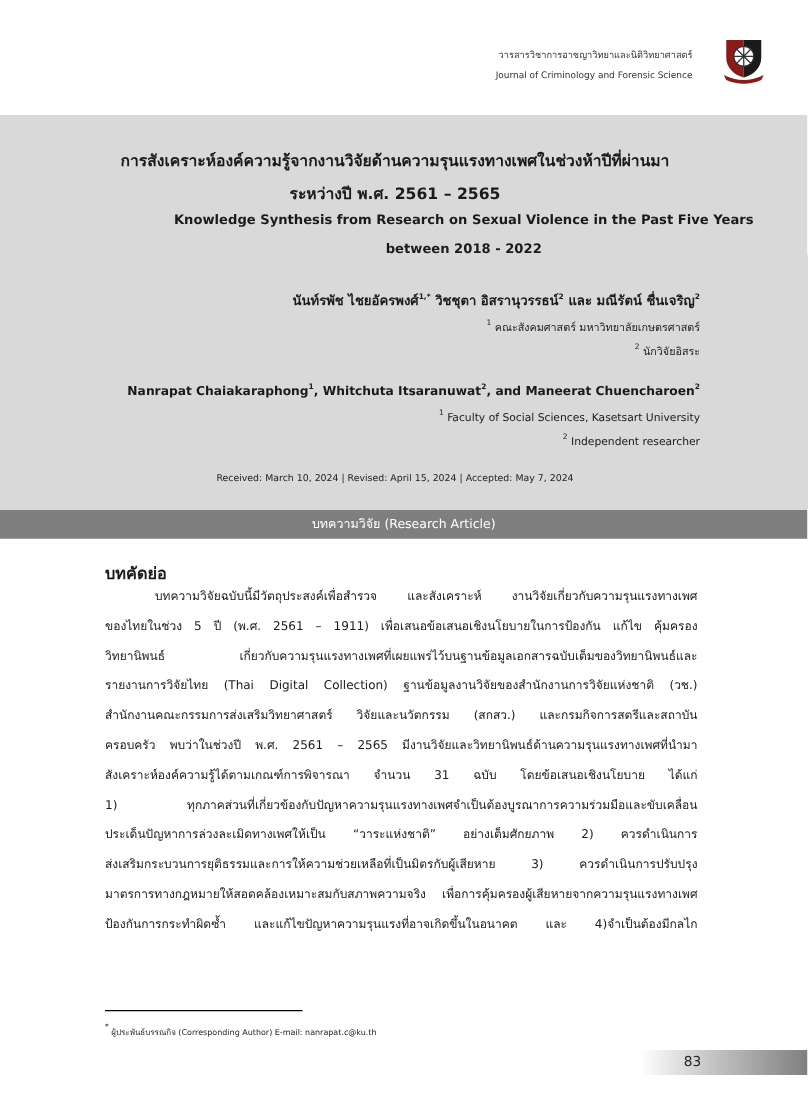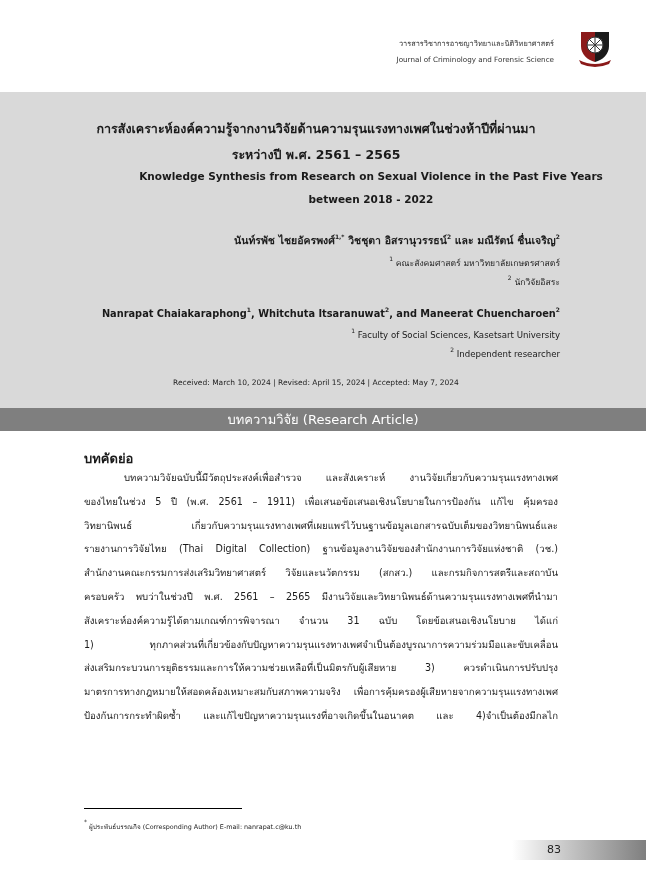--- a/index.html
+++ b/index.html
@@ -32,21 +32,21 @@
     .authors-th { font-weight: bold; font-size: 10.5px; }
     .aff { font-size: 8.6px; }
     .authors-en { font-weight: bold; font-size: 9.8px; }
     sup { font-size: 6px; vertical-align: 5px; }
     .dates {
       position: absolute; top: 378px; left: 0; width: 632px; text-align: center;
       font-size: 7.5px; color: #222;
     }
     .article-band {
       position: absolute; left: 0; top: 408px; width: 646px; height: 23px; background: #7f7f7f;
-      color: #ffffff; font-size: 13px; text-align: center; line-height: 23px;
+      color: #ffffff; font-size: 10px; text-align: center; line-height: 23px;
     }
     .abstract-heading {
       position: absolute; top: 448px; left: 84px; font-weight: bold; font-size: 13px;
     }
     .abstract-body {
       position: absolute; top: 466px; left: 84px; width: 474px;
       font-size: 9.6px; line-height: 23.8px; text-align: justify;
     }
     .abstract-body .line { display: block; white-space: nowrap; overflow: hidden; text-align-last: justify; text-align: justify; }
     .abstract-body .line.first { padding-left: 40px; }
@@ -117,20 +117,21 @@
 <div class="abstract-heading">บทคัดย่อ</div>
 <div class="abstract-body">
   <span class="line first">บทความวิจัยฉบับนี้มีวัตถุประสงค์เพื่อสำรวจ และสังเคราะห์ งานวิจัยเกี่ยวกับความรุนแรงทางเพศ</span>
   <span class="line">ของไทยในช่วง 5 ปี (พ.ศ. 2561 – 1911) เพื่อเสนอข้อเสนอเชิงนโยบายในการป้องกัน แก้ไข คุ้มครอง</span>
   <span class="line">วิทยานิพนธ์ เกี่ยวกับความรุนแรงทางเพศที่เผยแพร่ไว้บนฐานข้อมูลเอกสารฉบับเต็มของวิทยานิพนธ์และ</span>
   <span class="line">รายงานการวิจัยไทย (Thai Digital Collection) ฐานข้อมูลงานวิจัยของสำนักงานการวิจัยแห่งชาติ (วช.)</span>
   <span class="line">สำนักงานคณะกรรมการส่งเสริมวิทยาศาสตร์ วิจัยและนวัตกรรม (สกสว.) และกรมกิจการสตรีและสถาบัน</span>
   <span class="line">ครอบครัว พบว่าในช่วงปี พ.ศ. 2561 – 2565 มีงานวิจัยและวิทยานิพนธ์ด้านความรุนแรงทางเพศที่นำมา</span>
   <span class="line">สังเคราะห์องค์ความรู้ได้ตามเกณฑ์การพิจารณา จำนวน 31 ฉบับ โดยข้อเสนอเชิงนโยบาย ได้แก่</span>
   <span class="line">1) ทุกภาคส่วนที่เกี่ยวข้องกับปัญหาความรุนแรงทางเพศจำเป็นต้องบูรณาการความร่วมมือและขับเคลื่อน</span>
+  <span class="line">ประเด็นปัญหาการล่วงละเมิดทางเพศให้เป็น “วาระแห่งชาติ” อย่างเต็มศักยภาพ 2) ควรดำเนินการ</span>
   <span class="line">ส่งเสริมกระบวนการยุติธรรมและการให้ความช่วยเหลือที่เป็นมิตรกับผู้เสียหาย 3) ควรดำเนินการปรับปรุง</span>
   <span class="line">มาตรการทางกฎหมายให้สอดคล้องเหมาะสมกับสภาพความจริง เพื่อการคุ้มครองผู้เสียหายจากความรุนแรงทางเพศ</span>
   <span class="line">ป้องกันการกระทำผิดซ้ำ และแก้ไขปัญหาความรุนแรงที่อาจเกิดขึ้นในอนาคต และ 4)จำเป็นต้องมีกลไก</span>
 </div>
 
 <div class="footnote-rule"></div>
 <div class="footnote">
   <sup>*</sup> <span>ผู้ประพันธ์บรรณกิจ (Corresponding Author) E-mail: nanrapat.c@ku.th</span>
 </div>
 

